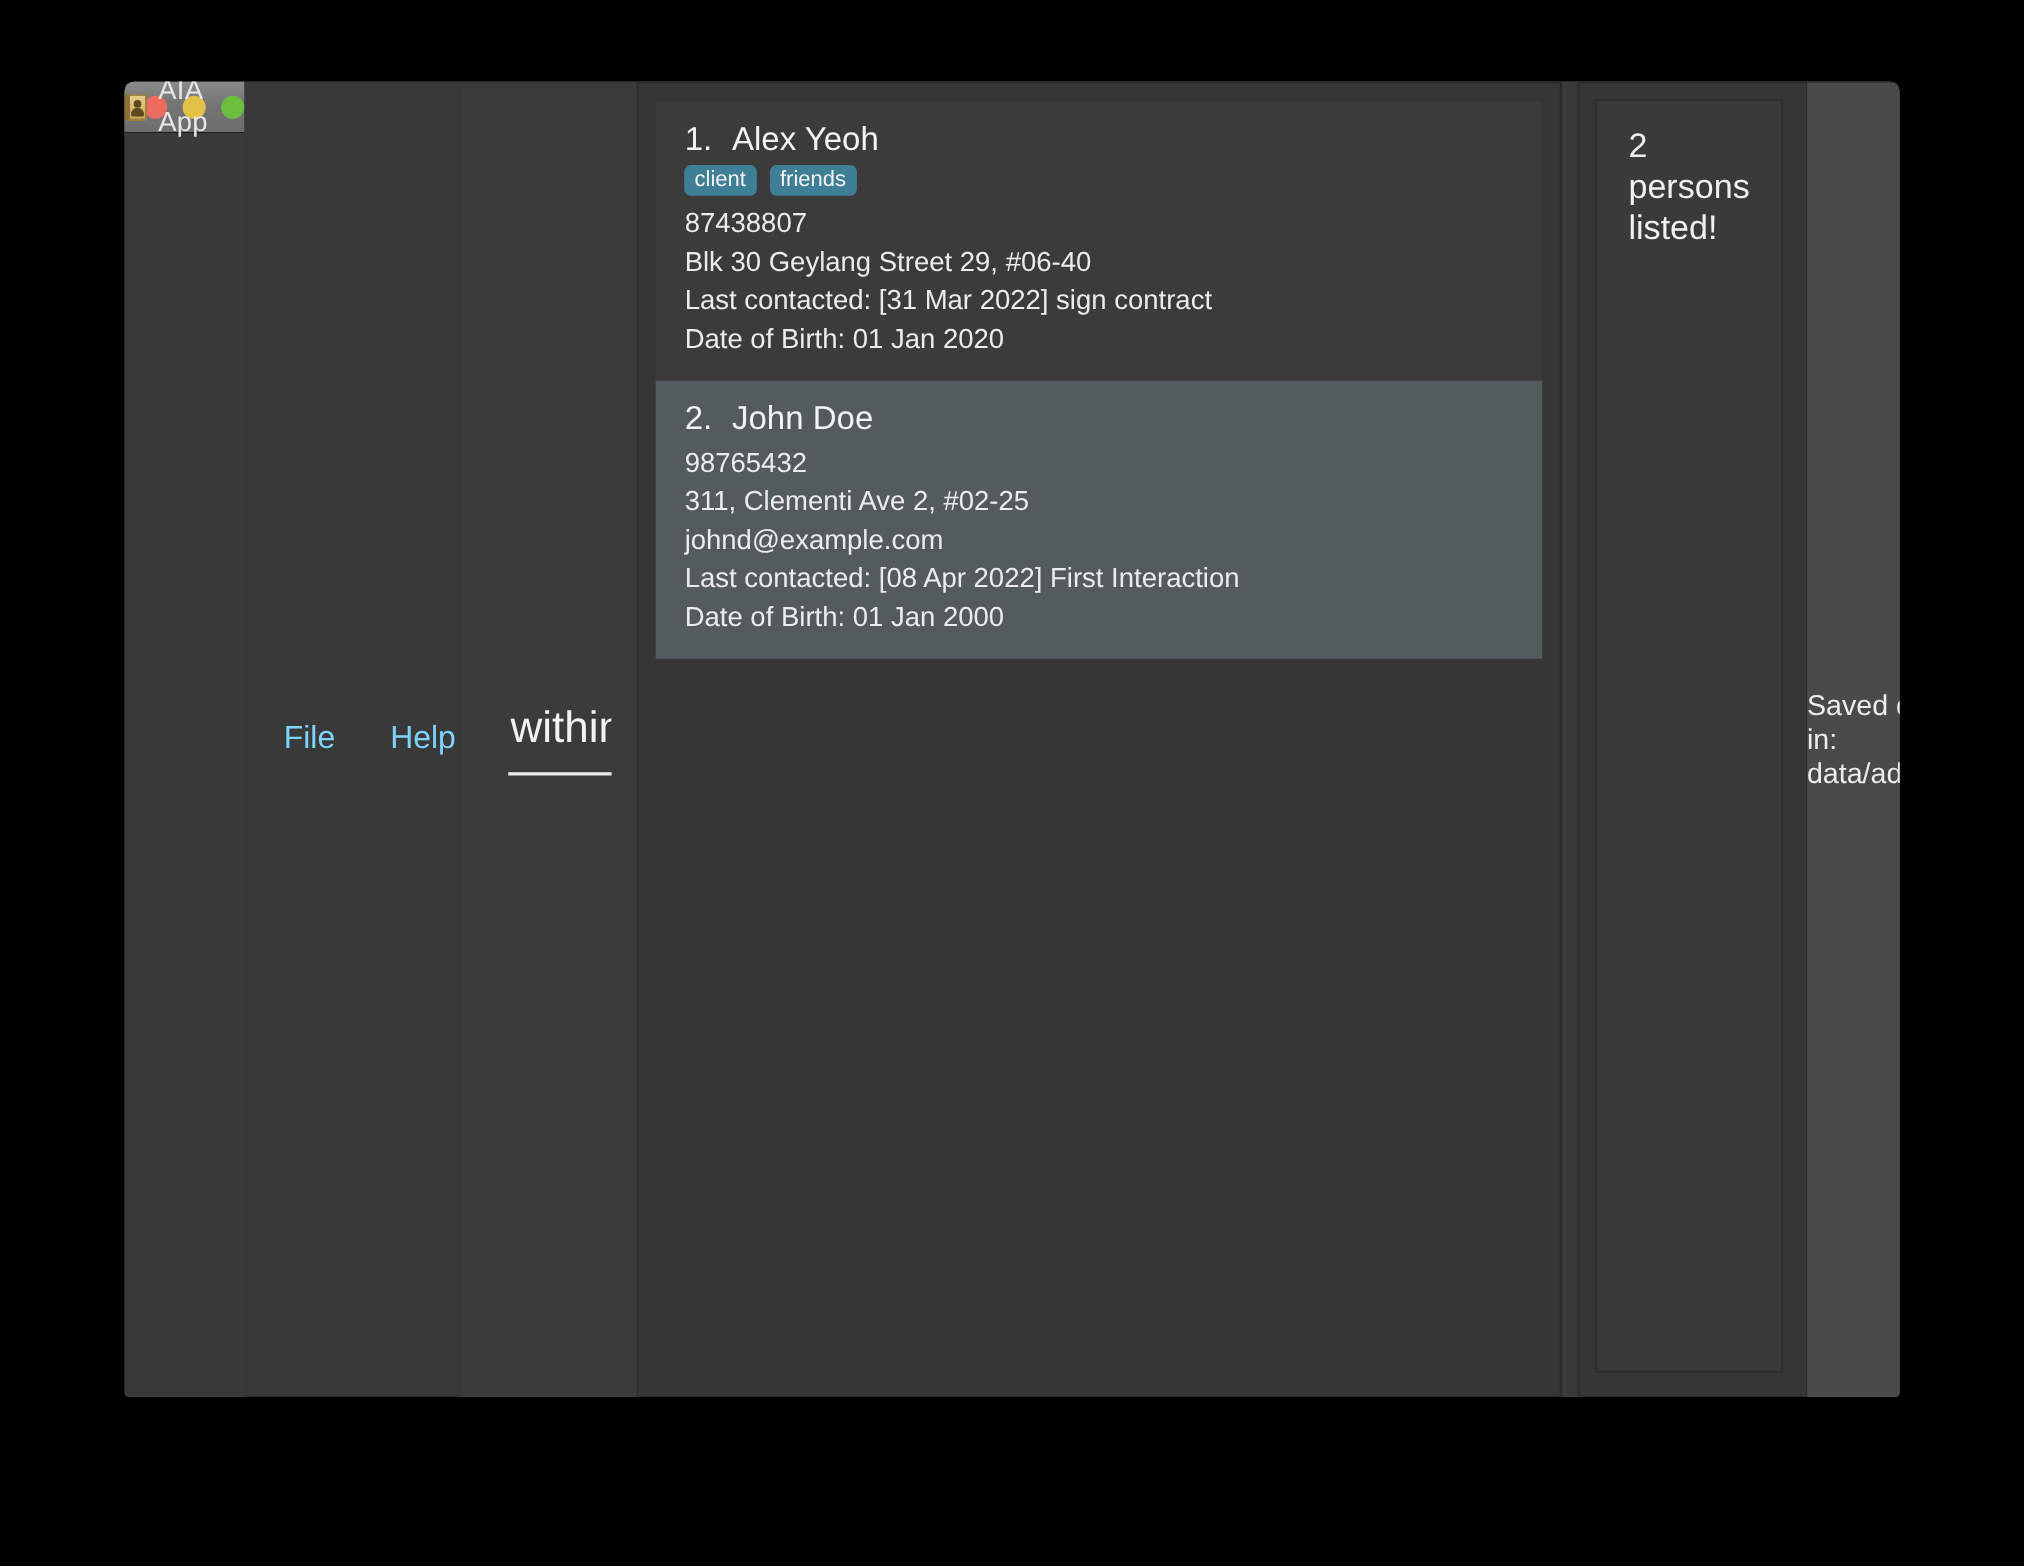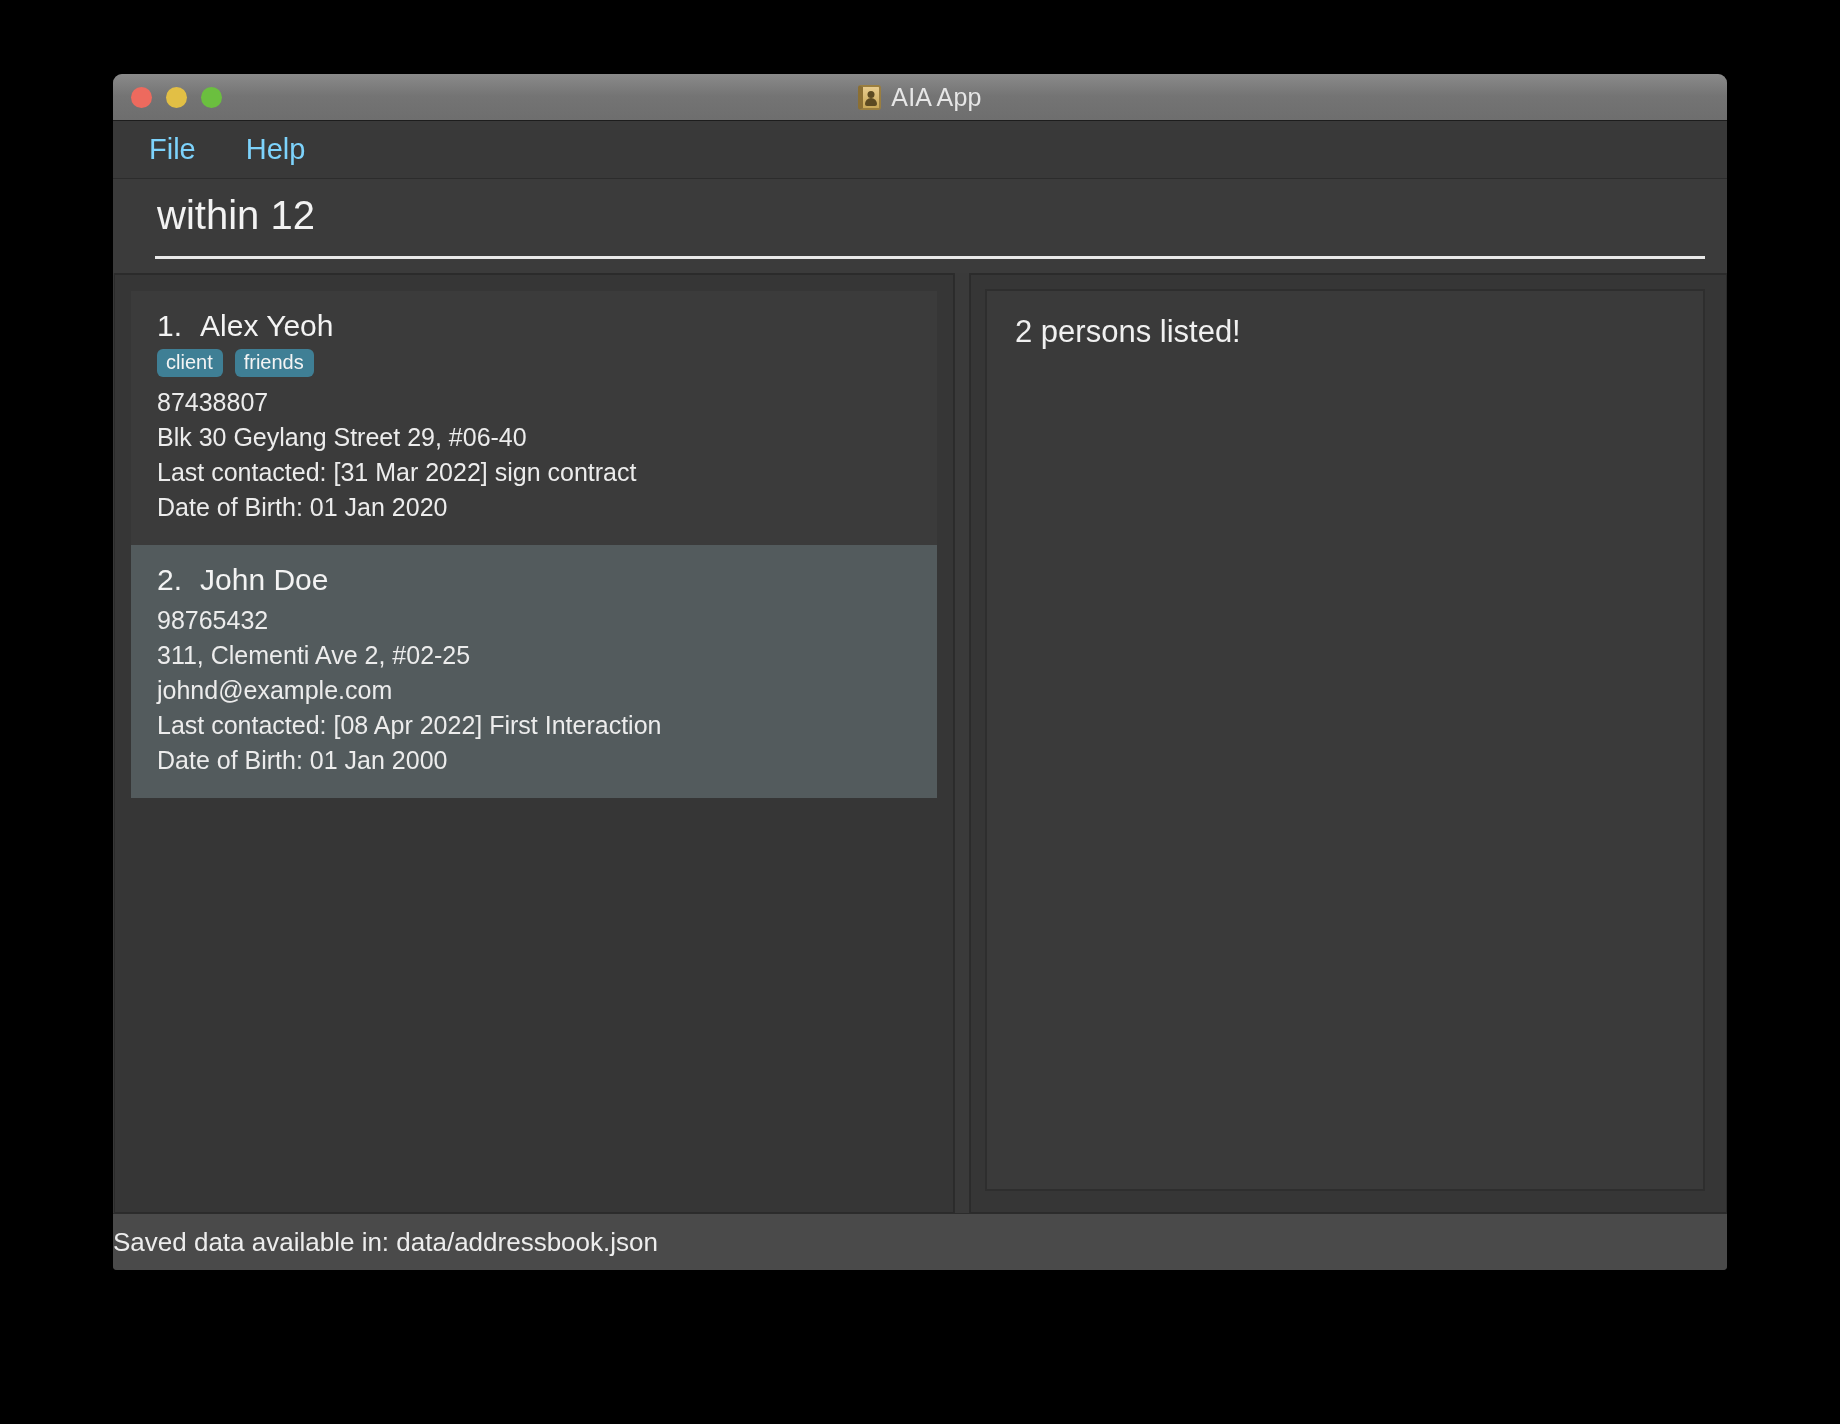--- a/index.html
+++ b/index.html
@@ -23,21 +23,20 @@
   .window {
     position: absolute;
     left: 113px;
     top: 74px;
     width: 1614px;
     height: 1196px;
     border-radius: 9px 9px 4px 4px;
     overflow: hidden;
     box-shadow: 0 8px 34px rgba(0,0,0,0.7);
     display: flex;
-    flex-direction: column;
     background: #3a3a3a;
   }
 
   .titlebar {
     position: relative;
     height: 46px;
     flex: 0 0 46px;
     background: linear-gradient(to bottom, #8a8a8a 0%, #747474 48%, #6e6e6e 100%);
     border-bottom: 1px solid #1d1d1d;
     display: flex;

